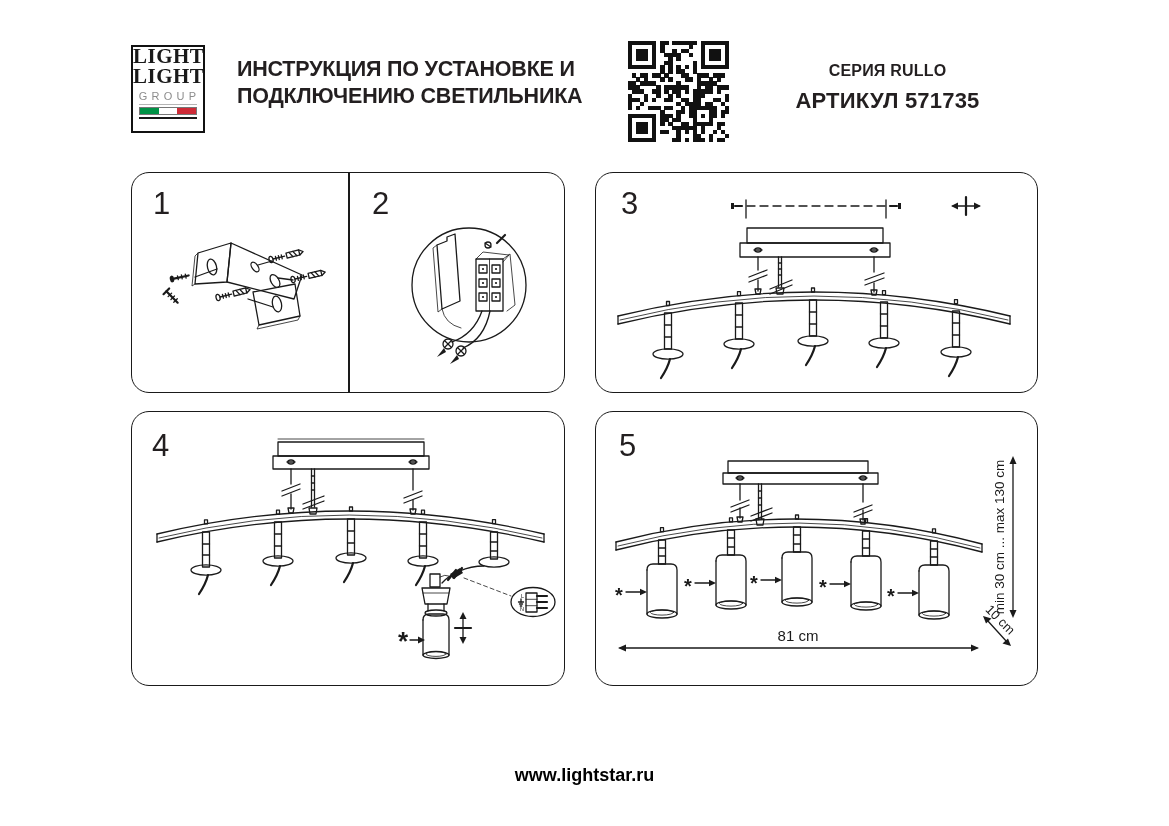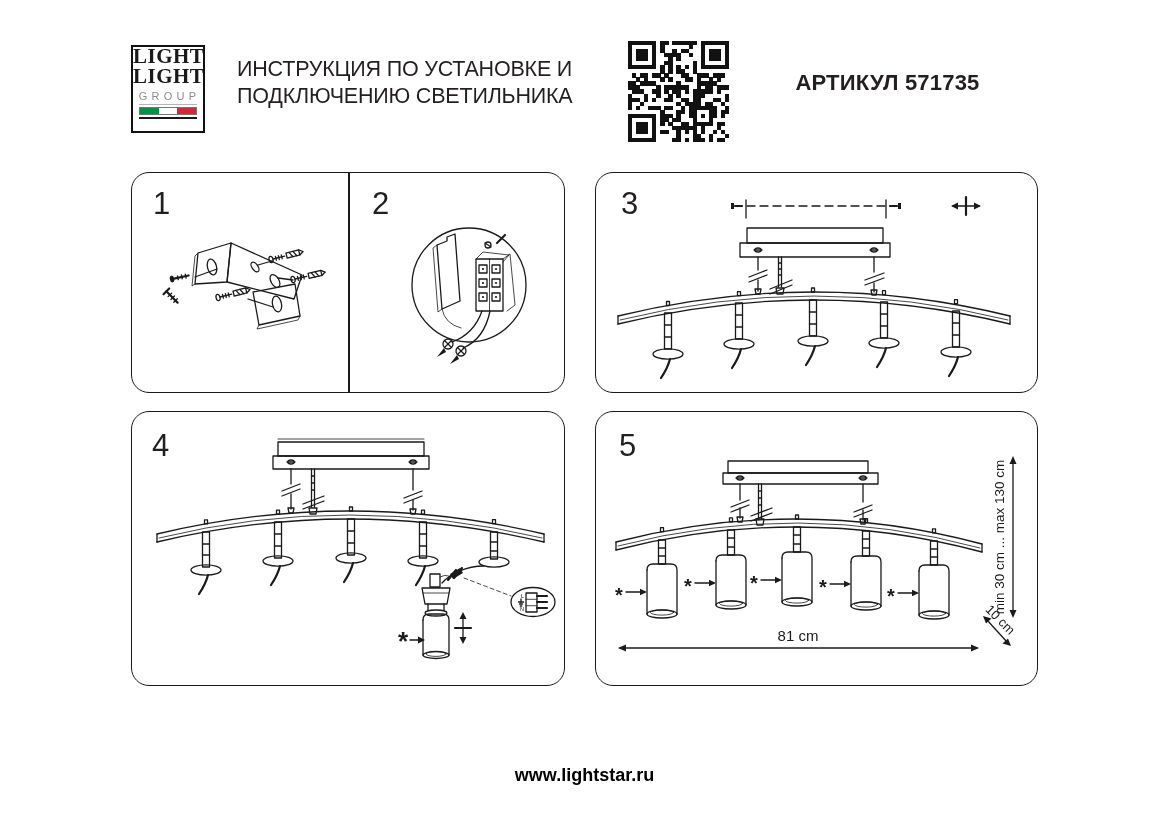--- a/index.html
+++ b/index.html
@@ -8,21 +8,21 @@
   
   .logo-box{position:absolute;left:131px;top:45px;width:74px;height:88px;border:2px solid #111;
             box-sizing:border-box;text-align:center;}
   .logo-word{font-family:"Liberation Serif",serif;font-weight:bold;font-size:21px;line-height:19px;
              letter-spacing:.5px;color:#1a1a1a;}
   .logo-group{display:block;font-size:11px;letter-spacing:4.2px;color:#8d8d8d;margin-top:3px;padding-left:3px;}
   .logo-rule{width:58px;height:1px;background:#b5b5b5;margin:2px auto 2px auto;}
   .flag{width:58px;height:8px;margin:0 auto;display:flex;border:1px solid #777;box-sizing:border-box;}
   .flag .g{flex:1;background:#009246;} .flag .w{flex:1;background:#ffffff;} .flag .r{flex:1;background:#ce2b37;}
   .flag-under{width:58px;height:2px;background:#1a1a1a;margin:2px auto 0 auto;}
-  .main-title{position:absolute;left:237px;top:56px;font-size:21.5px;font-weight:normal;line-height:27px;
+  .main-title{position:absolute;left:237px;top:56px;font-size:21.5px;font-weight:bold;line-height:27px;
               letter-spacing:-.2px;color:#231f20;}
   .qr-wrap{position:absolute;left:628px;top:41px;width:101px;height:101px;}
   .series-block{position:absolute;left:765px;top:62px;width:245px;text-align:center;}
   .series-line{font-size:16px;font-weight:bold;letter-spacing:.2px;}
   .article-line{font-size:22px;font-weight:bold;margin-top:8px;letter-spacing:.2px;}
   
   .panel-box{position:absolute;border:1.5px solid #1a1a1a;border-radius:18px;box-sizing:border-box;background:#fff;}
   #boxA{left:131px;top:172px;width:434px;height:221px;}
   #boxB{left:595px;top:172px;width:443px;height:221px;}
   #boxC{left:131px;top:411px;width:434px;height:275px;}
@@ -375,20 +375,21 @@
         <rect x="14" y="24" width="1.05" height="1.05" fill="#111"></rect>
         <rect x="16" y="24" width="1.05" height="1.05" fill="#111"></rect>
         <rect x="17" y="24" width="1.05" height="1.05" fill="#111"></rect>
         <rect x="18" y="24" width="1.05" height="1.05" fill="#111"></rect>
         <rect x="20" y="24" width="1.05" height="1.05" fill="#111"></rect>
         <rect x="22" y="24" width="1.05" height="1.05" fill="#111"></rect>
         <rect x="23" y="24" width="1.05" height="1.05" fill="#111"></rect>
       </svg></div>
 
   <div class="series-block">
+    <div class="series-line">СЕРИЯ RULLO</div>
     <div class="article-line">АРТИКУЛ 571735</div>
   </div>
 
   <div class="panel-box" id="boxA">
     <div class="vdivider"></div>
     <div class="step-num" style="left:21px;">1</div>
     <div class="step-num" style="left:240px;">2</div>
 
     <svg class="panel-svg draw" width="216" height="221" viewBox="0 0 216 221">
       <g>

